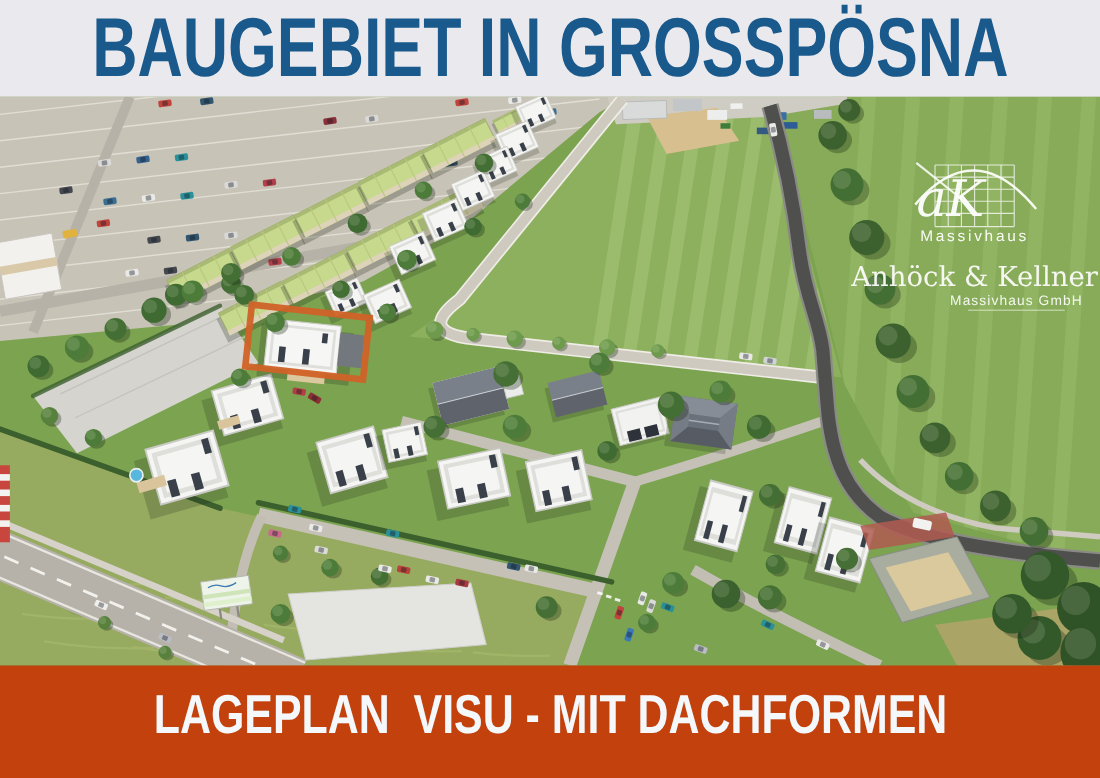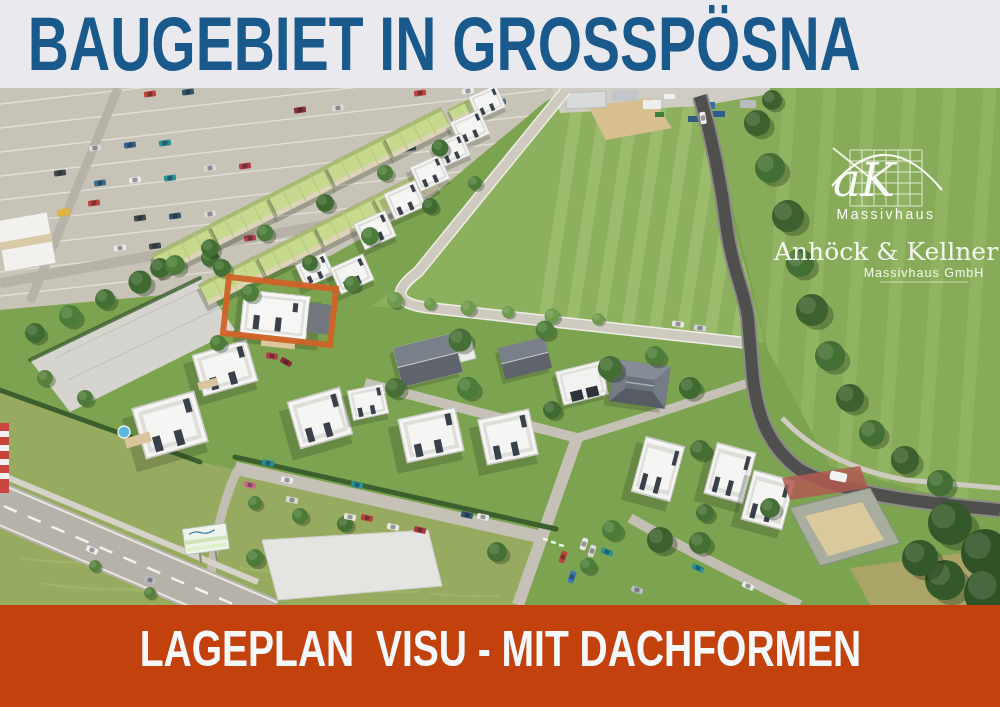--- a/index.html
+++ b/index.html
@@ -1,19 +1,19 @@
 <!DOCTYPE html>
 <html><head>
 <meta charset="utf-8">
 <style>
   html,body{margin:0;padding:0;background:#444;}
   .page{position:relative;width:1000px;height:707px;overflow:hidden;
         font-family:"Liberation Sans",sans-serif;background:#7ba350;}
   .banner-top{position:absolute;left:0;top:0;width:1000px;height:88px;
-        display:flex;align-items:center;justify-content:flex-end;}
+        display:flex;align-items:center;justify-content:center;}
   .title{margin:0;font-size:76px;font-weight:bold;letter-spacing:0px;white-space:pre;
         transform:scaleX(.75);transform-origin:center;line-height:1;}
   .photo{position:absolute;left:0;top:88px;width:1000px;height:627px;}
   .photo svg{display:block;}
   .banner-bottom{position:absolute;left:0;top:605px;width:1000px;height:102px;
         display:flex;align-items:center;justify-content:center;}
   .caption{font-size:50px;font-weight:bold;white-space:pre;transform:scaleX(.78);
         transform-origin:center;padding-bottom:14px;line-height:1;}
   .serif{font-family:"DejaVu Serif",serif;}
 </style>

